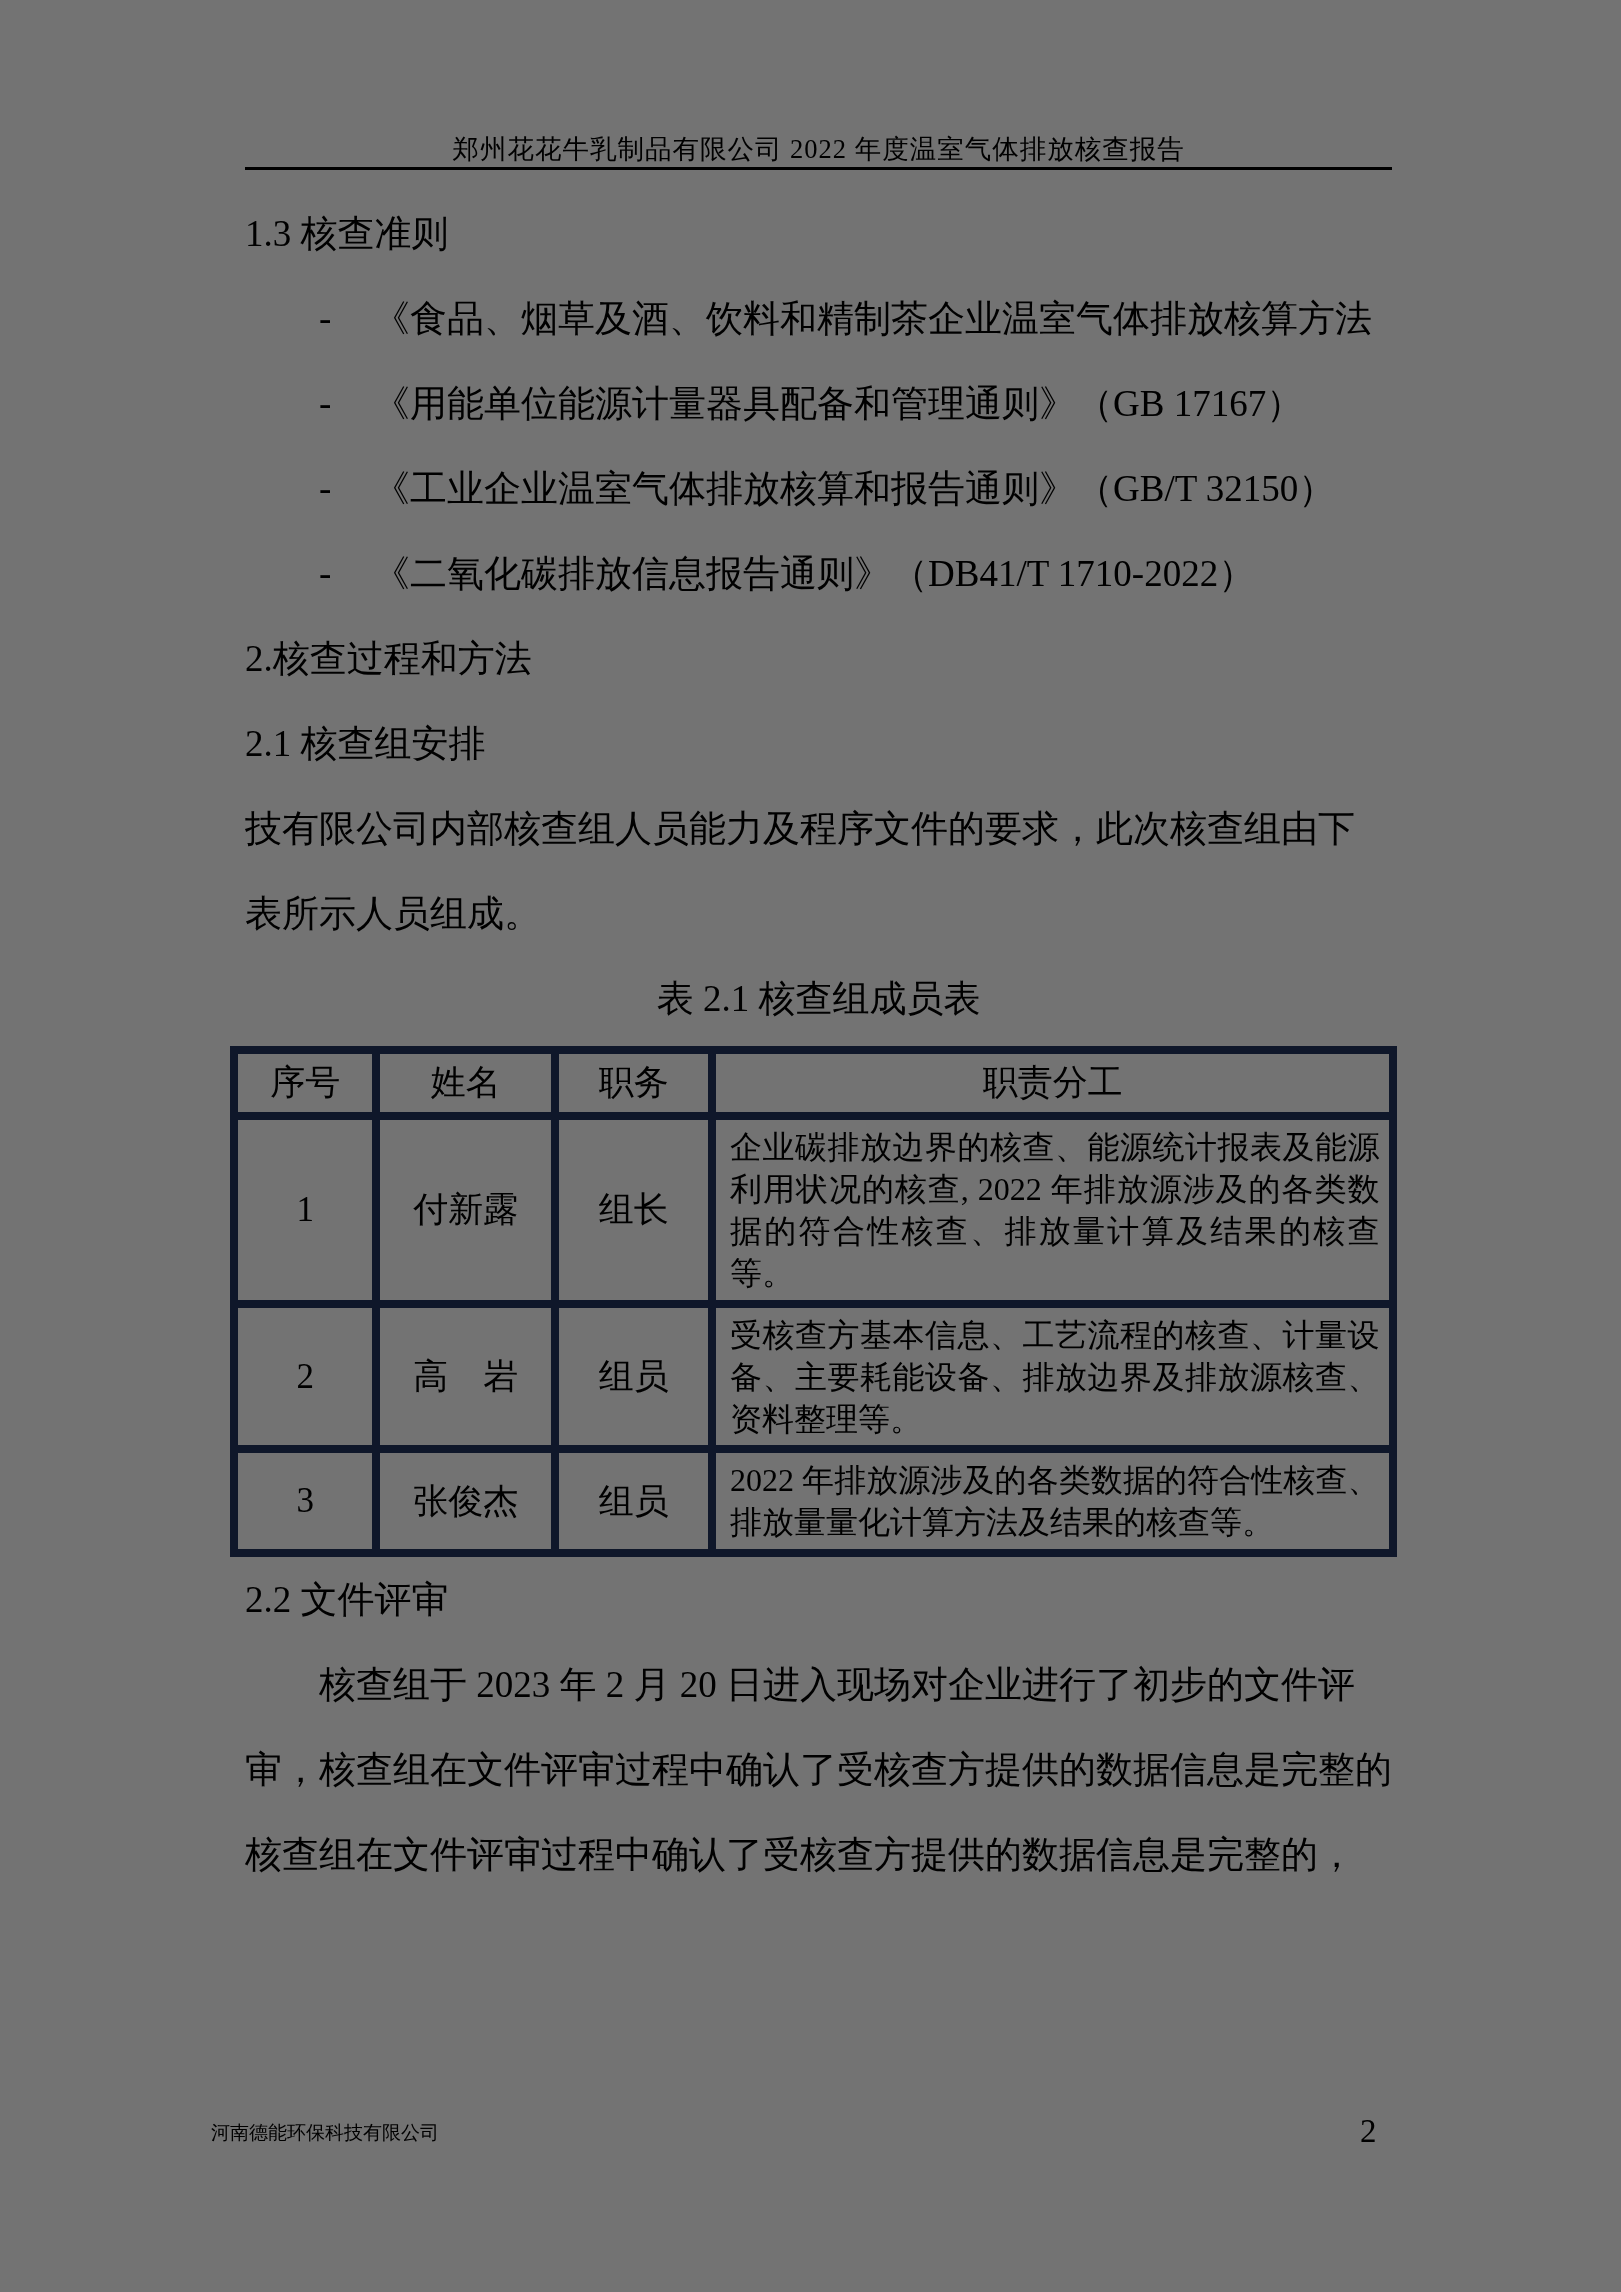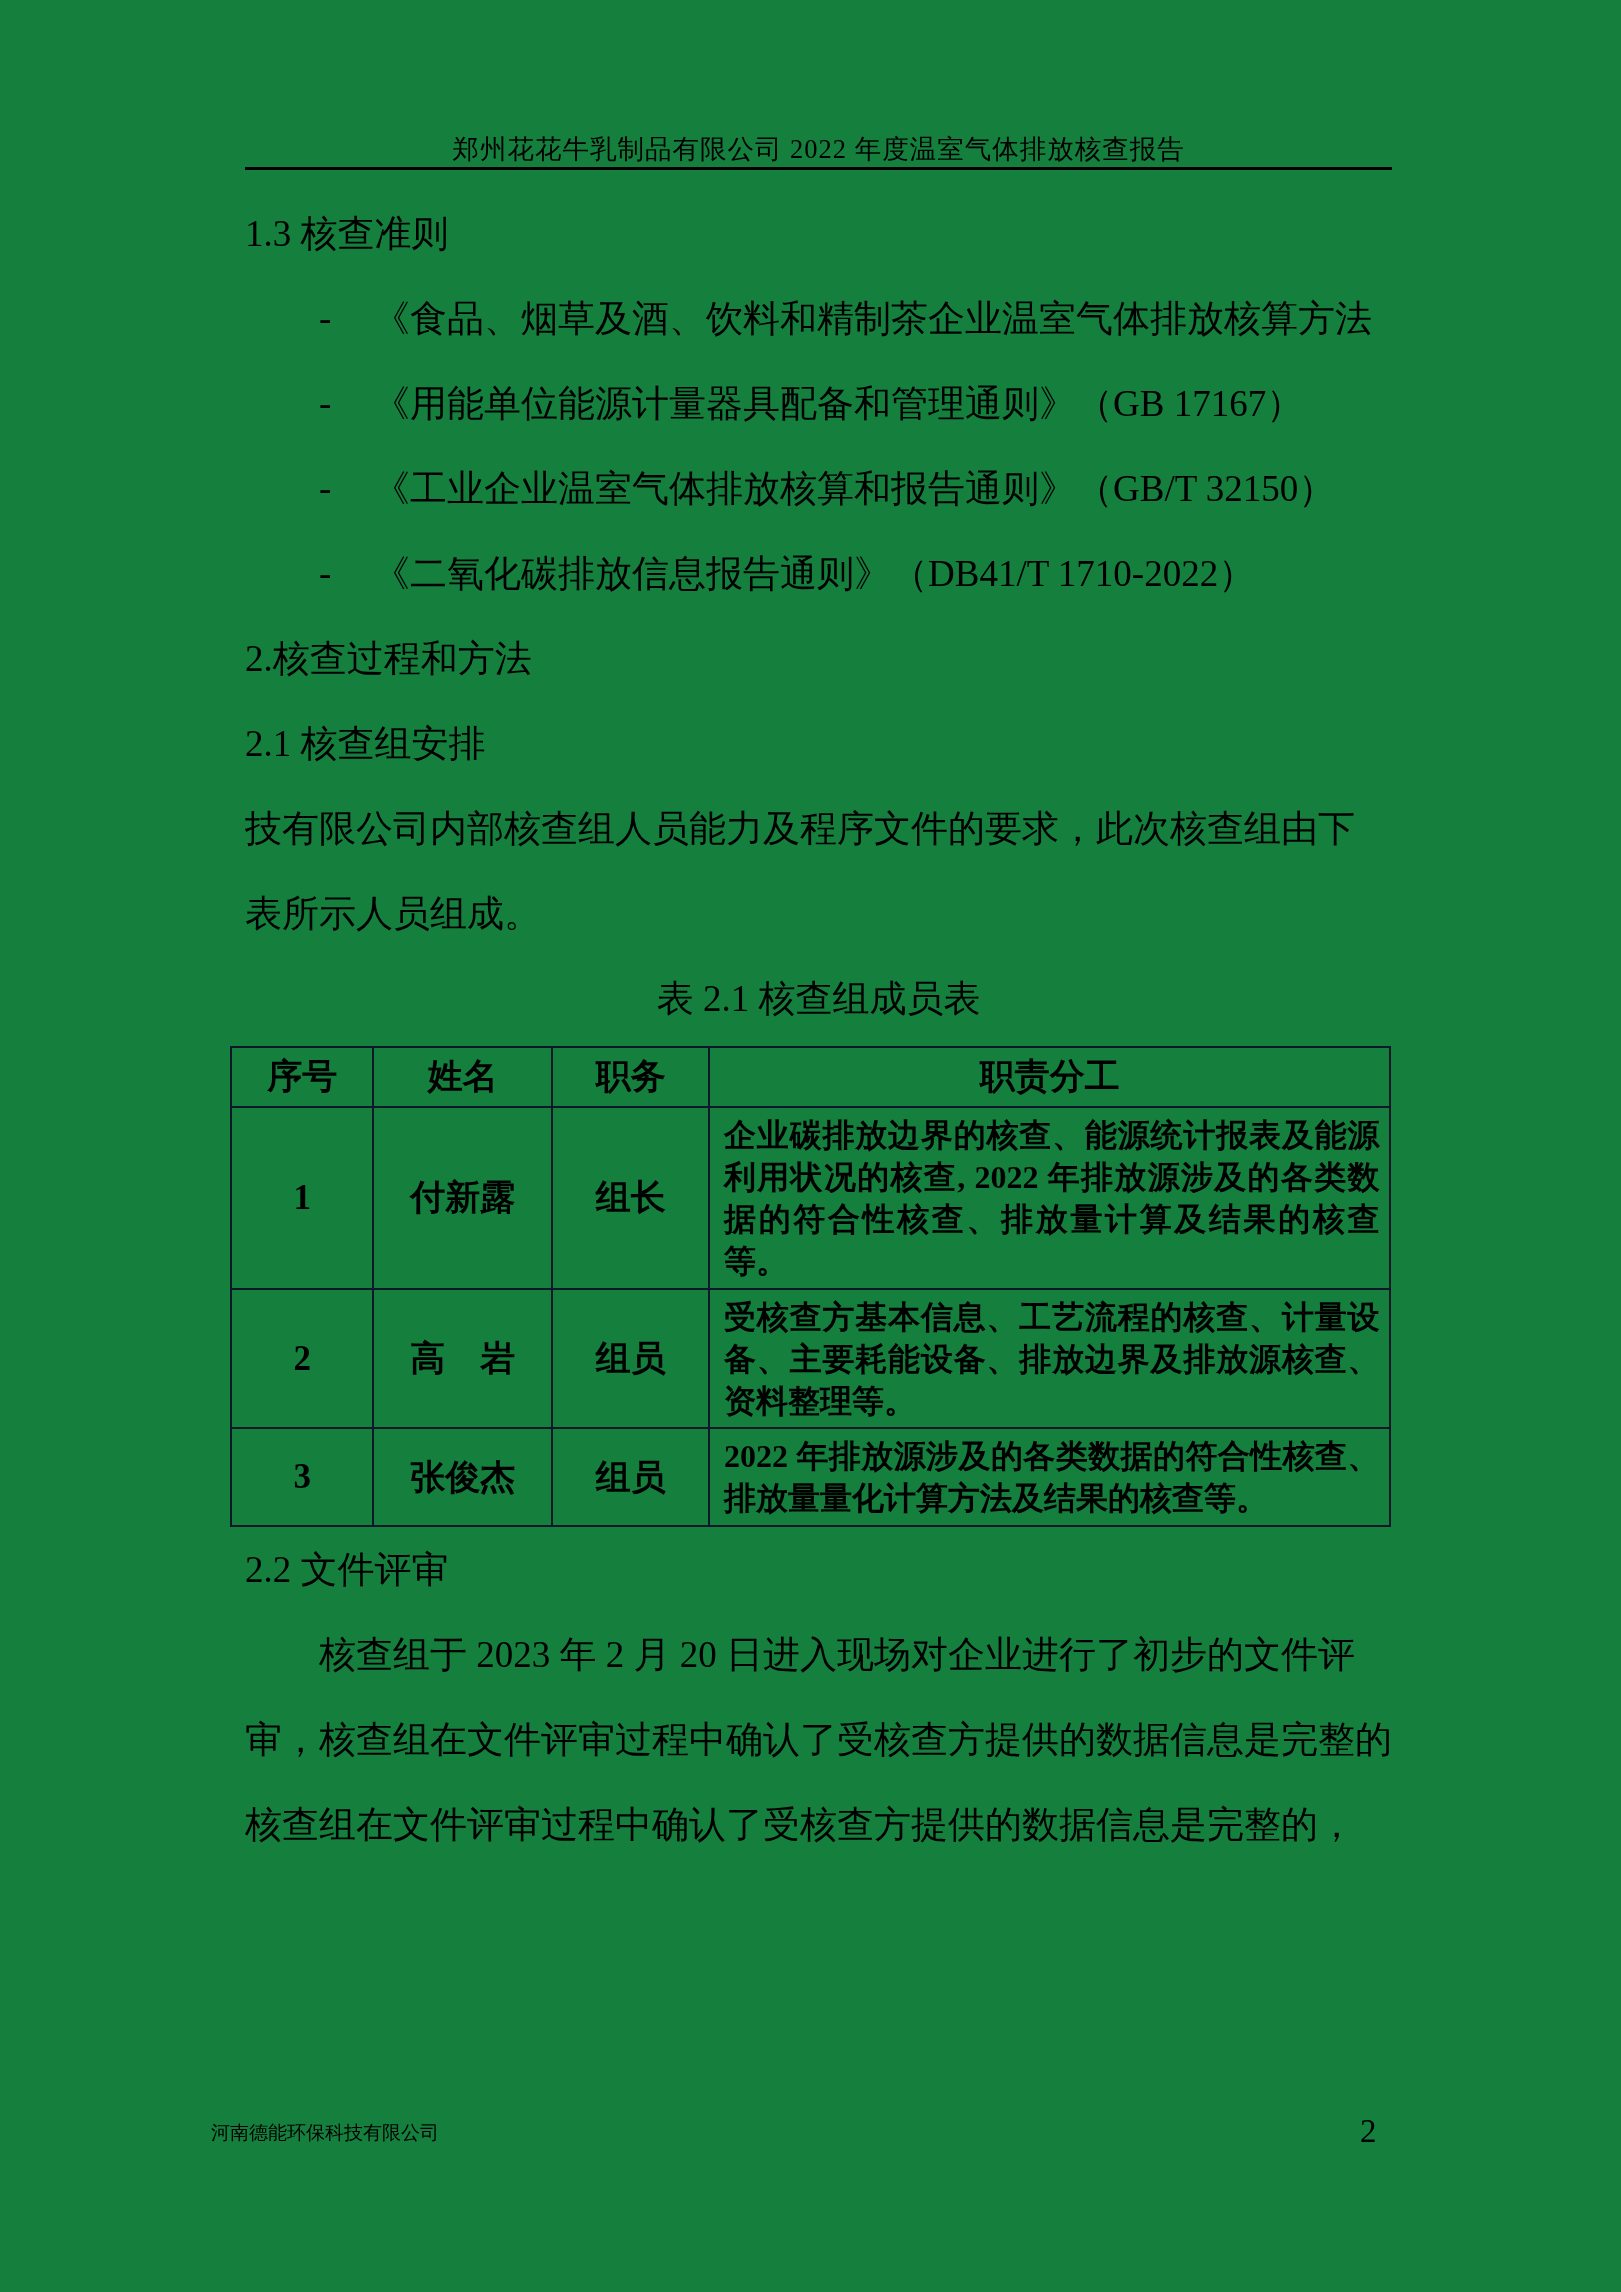--- a/index.html
+++ b/index.html
@@ -1,20 +1,20 @@
 <!DOCTYPE html>
 <html><head>
 <meta charset="utf-8">
 <style>
   html, body { margin: 0; padding: 0; background: #ffffff; }
   .page {
     position: relative;
     width: 1621px;
     height: 2293px;
-    background: #15803d;
+    background: #737373;
     color: #000000;
     font-family: "Liberation Serif", "DejaVu Serif", serif;
     overflow: hidden;
   }
   .header {
     position: absolute;
     left: 245px;
     top: 0;
     width: 1147px;
   }
@@ -50,23 +50,23 @@
   table.team {
     border-collapse: collapse;
     table-layout: fixed;
     width: 1160px;
     margin-left: -14.7px;
     margin-top: 4.9px;
     margin-bottom: 0;
     border: 2.9px solid #000000;
   }
   table.team th, table.team td {
-    border: 2px solid #0f172a;
+    border: 8px solid #0f172a;
     vertical-align: middle;
-    font-weight: bold;
+    font-weight: normal;
   }
   table.team th {
     font-size: 35px;
     height: 56px;
     text-align: center;
   }
   td.cell-center {
     font-size: 35px;
     text-align: center;
   }

